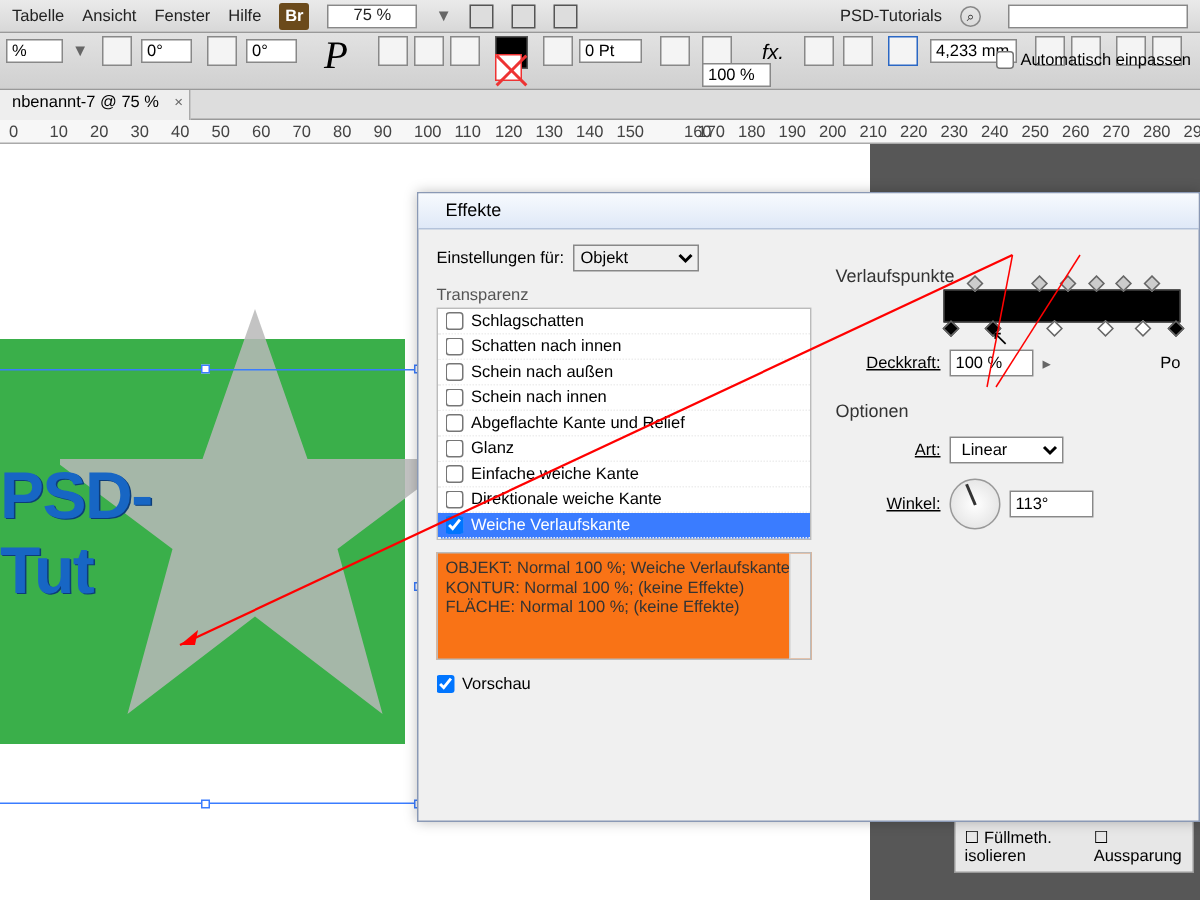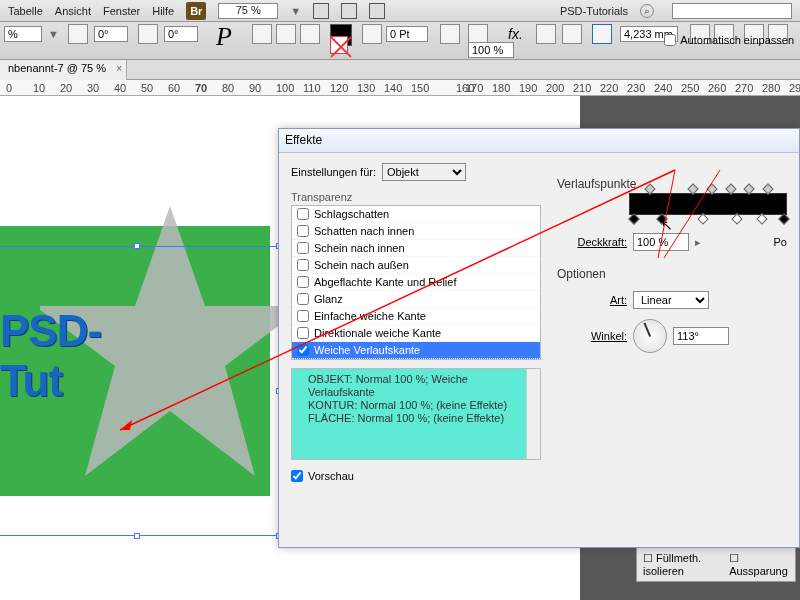--- a/index.html
+++ b/index.html
@@ -39,32 +39,32 @@
   .sel-box { position:absolute; border:1px solid #3a7cff;}
   .sel-box .h { position:absolute; width:6px; height:6px; background:#fff; border:1px solid #3a7cff;}
   .dark-col { position:absolute; left:580px; top:0; width:220px; height:504px; background:#575757;}
   .panel { position:absolute; right:4px; bottom:18px; width:160px; background:#e7e7e7; border:1px solid #999; font-size:10px; padding:3px 6px;}
   .panel .row { display:flex; justify-content:space-between; padding:1px 0;}
   .panel .chk { display:flex; align-items:center; gap:3px;}
   .panel .chk span::before{content:'☐ '; }
 
   
   .dialog { position:absolute; left:278px; top:128px; width:522px; height:420px; background:#f0f0f0; border:1px solid #8a99b5; box-shadow:0 0 8px rgba(0,0,0,.25);}
-  .dialog .title { height:24px; padding:4px 6px; background:linear-gradient(#f7fafe,#dfe9f7); border-bottom:1px solid #b4c3da; font-size:12px;}
+  .dialog .title { height:24px; padding:4px 18px; background:linear-gradient(#f7fafe,#dfe9f7); border-bottom:1px solid #b4c3da; font-size:12px;}
   .dialog .body { padding:10px 12px; display:flex; gap:16px; position:relative; height:calc(100% - 24px);}
   .left-col { width:250px;}
   .right-col { flex:1; position:relative;}
   .settings-for { display:flex; align-items:center; gap:6px; margin-bottom:10px; font-size:12px;}
   .settings-for select { width:84px; height:18px; border:1px solid #888;}
   .group-label { font-size:11px; color:#555; margin-bottom:2px;}
   .fx-list { border:1px solid #bbb; background:#fff; }
   .fx-list .item { display:flex; align-items:center; gap:5px; padding:2px 5px; border-bottom:1px dotted #eee;}
   .fx-list .item input{width:12px;height:12px;}
   .fx-list .item.sel { background:#3a7cff; color:#fff;}
-  .info-box { margin-top:8px; border:1px solid #bbb; background:#5eead4; height:92px; padding:4px 16px; font-size:10px; line-height:13px; color:#333; position:relative;}
+  .info-box { margin-top:8px; border:1px solid #bbb; background:#f97316; height:72px; padding:4px 5px; font-size:10px; line-height:13px; color:#333; position:relative;}
   .info-box .scroll{position:absolute;right:0;top:0;bottom:0;width:14px;background:#eee;border-left:1px solid #ccc;}
   .preview { margin-top:10px; display:flex; align-items:center; gap:5px;}
   .preview input{width:12px;height:12px;}
 
   .rlabel { font-size:12px; color:#333;}
   .grad-bar { height:22px; background:#000; border:1px solid #333; position:relative; margin-top:2px;}
   .grad-bar .stop { position:absolute; top:-9px; width:8px; height:8px; background:#ccc; border:1px solid #666; transform:rotate(45deg);}
   .grad-bar .stop.bot { top:auto; bottom:-9px; background:#000;}
   .grad-bar .stop.bot.open{ background:#fff;}
   .red-box { position:absolute; border:1.5px solid #ff0000; }
@@ -135,21 +135,21 @@
 </div>
 
 <div class="ruler-h" id="rulerH">
     <span style="left: 6px;">0</span>
     <span style="left: 33px;">10</span>
     <span style="left: 60px;">20</span>
     <span style="left: 87px;">30</span>
     <span style="left: 114px;">40</span>
     <span style="left: 141px;">50</span>
     <span style="left: 168px;">60</span>
-    <span style="left: 195px; font-weight: bold;">70</span>
+    <span style="left: 195px;">70</span>
     <span style="left: 222px;">80</span>
     <span style="left: 249px;">90</span>
     <span style="left: 276px;">100</span>
     <span style="left: 303px;">110</span>
     <span style="left: 330px;">120</span>
     <span style="left: 357px;">130</span>
     <span style="left: 384px;">140</span>
     <span style="left: 411px;">150</span>
     <span style="left: 456px;">160</span>
     <span style="left: 465px;">170</span>
@@ -222,25 +222,25 @@
           <div class="item">
             <input type="checkbox" style="">
             <span>Schlagschatten</span>
           </div>
           <div class="item">
             <input type="checkbox" style="">
             <span>Schatten nach innen</span>
           </div>
           <div class="item">
             <input type="checkbox" style="">
+            <span>Schein nach außen</span>
+          </div>
+          <div class="item">
+            <input type="checkbox" style="">
             <span>Schein nach innen</span>
-          </div>
-          <div class="item">
-            <input type="checkbox" style="">
-            <span>Schein nach außen</span>
           </div>
           <div class="item">
             <input type="checkbox" style="">
             <span>Abgeflachte Kante und Relief</span>
           </div>
           <div class="item">
             <input type="checkbox" style="">
             <span>Glanz</span>
           </div>
           <div class="item">

